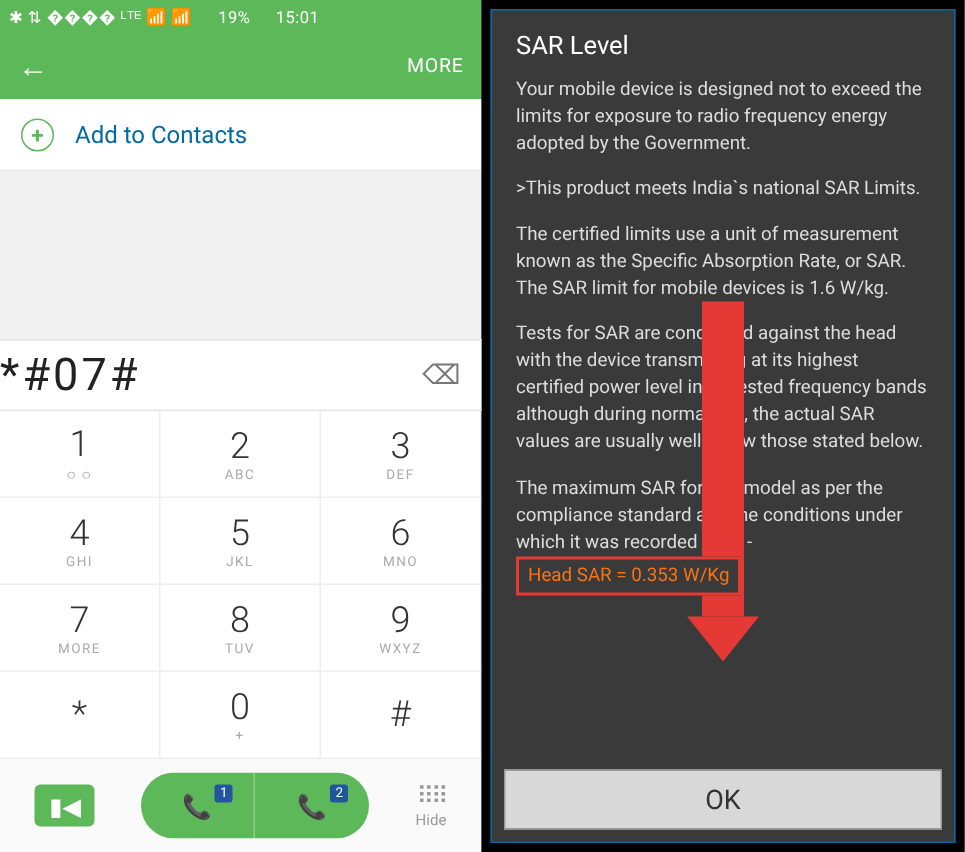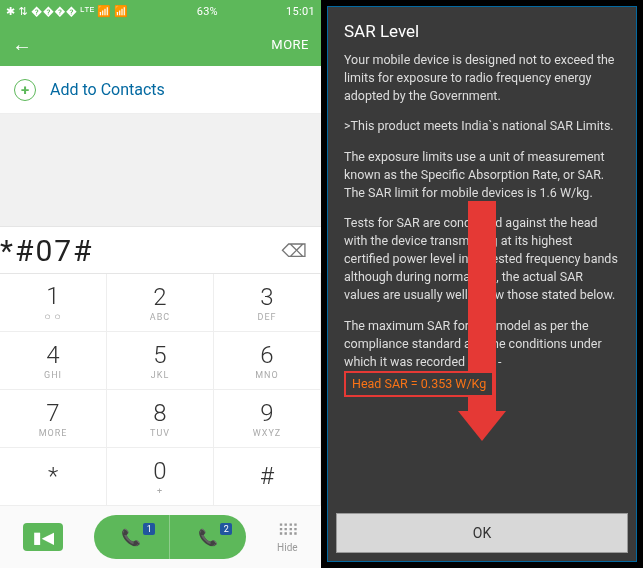--- a/index.html
+++ b/index.html
@@ -1,19 +1,19 @@
 <!DOCTYPE html>
 <html><head>
 <meta charset="utf-8">
 <style>
 *{box-sizing:border-box;margin:0;padding:0;font-family:-apple-system,Roboto,sans-serif}
 .wrap{width:643px;height:568px;display:flex;background:#000;position:relative}
 .left{width:321px;height:568px;background:#fafafa;display:flex;flex-direction:column}
 .right{width:322px;height:568px;background:#000;display:flex;flex-direction:column;padding:6px}
-.statusbar{height:22px;background:#5db85a;display:flex;justify-content:space-between;align-items:center;gap:4px;padding:0 6px;color:#fff;font-size:11px}
+.statusbar{height:22px;background:#5db85a;display:flex;justify-content:flex-start;align-items:center;gap:17px;padding:0 6px;color:#fff;font-size:11px}
 .statusbar span{letter-spacing:.3px}
 .appbar{height:44px;background:#5db85a;display:flex;align-items:center;justify-content:space-between;padding:0 12px;color:#fff}
 .back-arrow{font-size:20px}
 .more{font-size:13px;letter-spacing:.5px}
 .addrow{background:#fff;height:48px;display:flex;align-items:center;padding:0 14px;gap:14px;border-bottom:1px solid #eee}
 .plus{width:22px;height:22px;border-radius:50%;border:1px solid #5db85a;color:#5db85a;display:flex;align-items:center;justify-content:center;font-size:15px;font-weight:bold}
 .addrow .txt{font-size:16px;color:#0369a1}
 .spacer{flex:1;background:#f1f1f1}
 .inputrow{height:48px;background:#fff;display:flex;align-items:center;justify-content:center;position:relative;border-top:1px solid #e5e5e5;border-bottom:1px solid #e5e5e5}
 .dialed{font-size:30px;color:#222;letter-spacing:2px;text-align:left;width:100%}
@@ -31,31 +31,31 @@
 .hide{display:flex;flex-direction:column;align-items:center;color:#999;font-size:10px;gap:2px}
 .hideicon{font-size:16px;letter-spacing:-2px}
 .dialog{background:#3a3a3a;flex:1;display:flex;flex-direction:column;border:1px solid #0369a1}
 .dlgtitle{color:#fff;font-size:17px;padding:14px 16px 10px}
 .dlgbody{flex:1;padding:0 16px 10px;color:#ddd;font-size:12.5px;line-height:1.45;overflow:hidden;position:relative}
 .dlgbody p{margin-bottom:12px}
 .arrow-down{position:absolute;left:50%;top:150px;transform:translateX(-50%);width:28px;height:240px;pointer-events:none}
 .arrow-down .shaft{width:28px;height:210px;background:#e53935}
 .arrow-down .head{width:0;height:0;border-left:24px solid transparent;border-right:24px solid transparent;border-top:30px solid #e53935;margin-left:-10px}
 .hilite{border:2px solid #e53935;padding:2px 6px;display:inline-block;color:#f97316;background:#3a3a3a;position:relative;z-index:2}
-.okbtn{margin:8px;height:40px;background:#d8d8d8;border:1px solid #999;color:#333;font-size:14px;display:flex;align-items:center;justify-content:center}
+.okbtn{margin:8px;height:40px;background:#d8d8d8;border:1px solid #999;color:#333;font-size:18px;display:flex;align-items:center;justify-content:center}
 .wm{position:absolute;left:50%;top:50%;transform:translate(-50%,-50%);font-size:40px;color:rgba(150,150,150,.12);font-weight:bold;letter-spacing:3px;pointer-events:none}
 </style>
 </head>
 <body>
 
 <div class="wrap">
   <div class="left">
     <div class="statusbar">
       <span>✱ ⇅ ���� ᴸᵀᴱ 📶 📶</span>
-      <span>63%</span>
+      <span>19%</span>
       <span>15:01</span>
     </div>
     <div class="appbar">
       <span class="back-arrow">←</span>
       <span class="more">MORE</span>
     </div>
     <div class="addrow">
       <span class="plus">+</span>
       <span class="txt">Add to Contacts</span>
     </div>
@@ -134,21 +134,21 @@
       </div>
     </div>
   </div>
 
   <div class="right">
     <div class="dialog">
       <div class="dlgtitle">SAR Level</div>
       <div class="dlgbody">
         <p>Your mobile device is designed not to exceed the limits for exposure to radio frequency energy adopted by the Government.</p>
         <p>&gt;This product meets India`s national SAR Limits.</p>
-        <p><span>The exposure limits use a unit of measurement known as the Specific Absorption Rate, or SAR.</span><br><span>The SAR limit for mobile devices is 1.6 W/kg.</span></p>
+        <p><span>The certified limits use a unit of measurement known as the Specific Absorption Rate, or SAR.</span><br><span>The SAR limit for mobile devices is 1.6 W/kg.</span></p>
         <p>Tests for SAR are conducted against the head with the device transmitting at its highest certified power level in all tested frequency bands although during normal use, the actual SAR values are usually well below those stated below.</p>
         <p><span>The maximum SAR for this model as per the compliance standard and the conditions under which it was recorded were -</span> <span class="hilite">Head SAR = 0.353 W/Kg</span></p>
         <div class="arrow-down">
             <div class="shaft"></div>
             <div class="head"></div>
           </div>
       </div>
       <div class="okbtn">OK</div>
     </div>
   </div>

